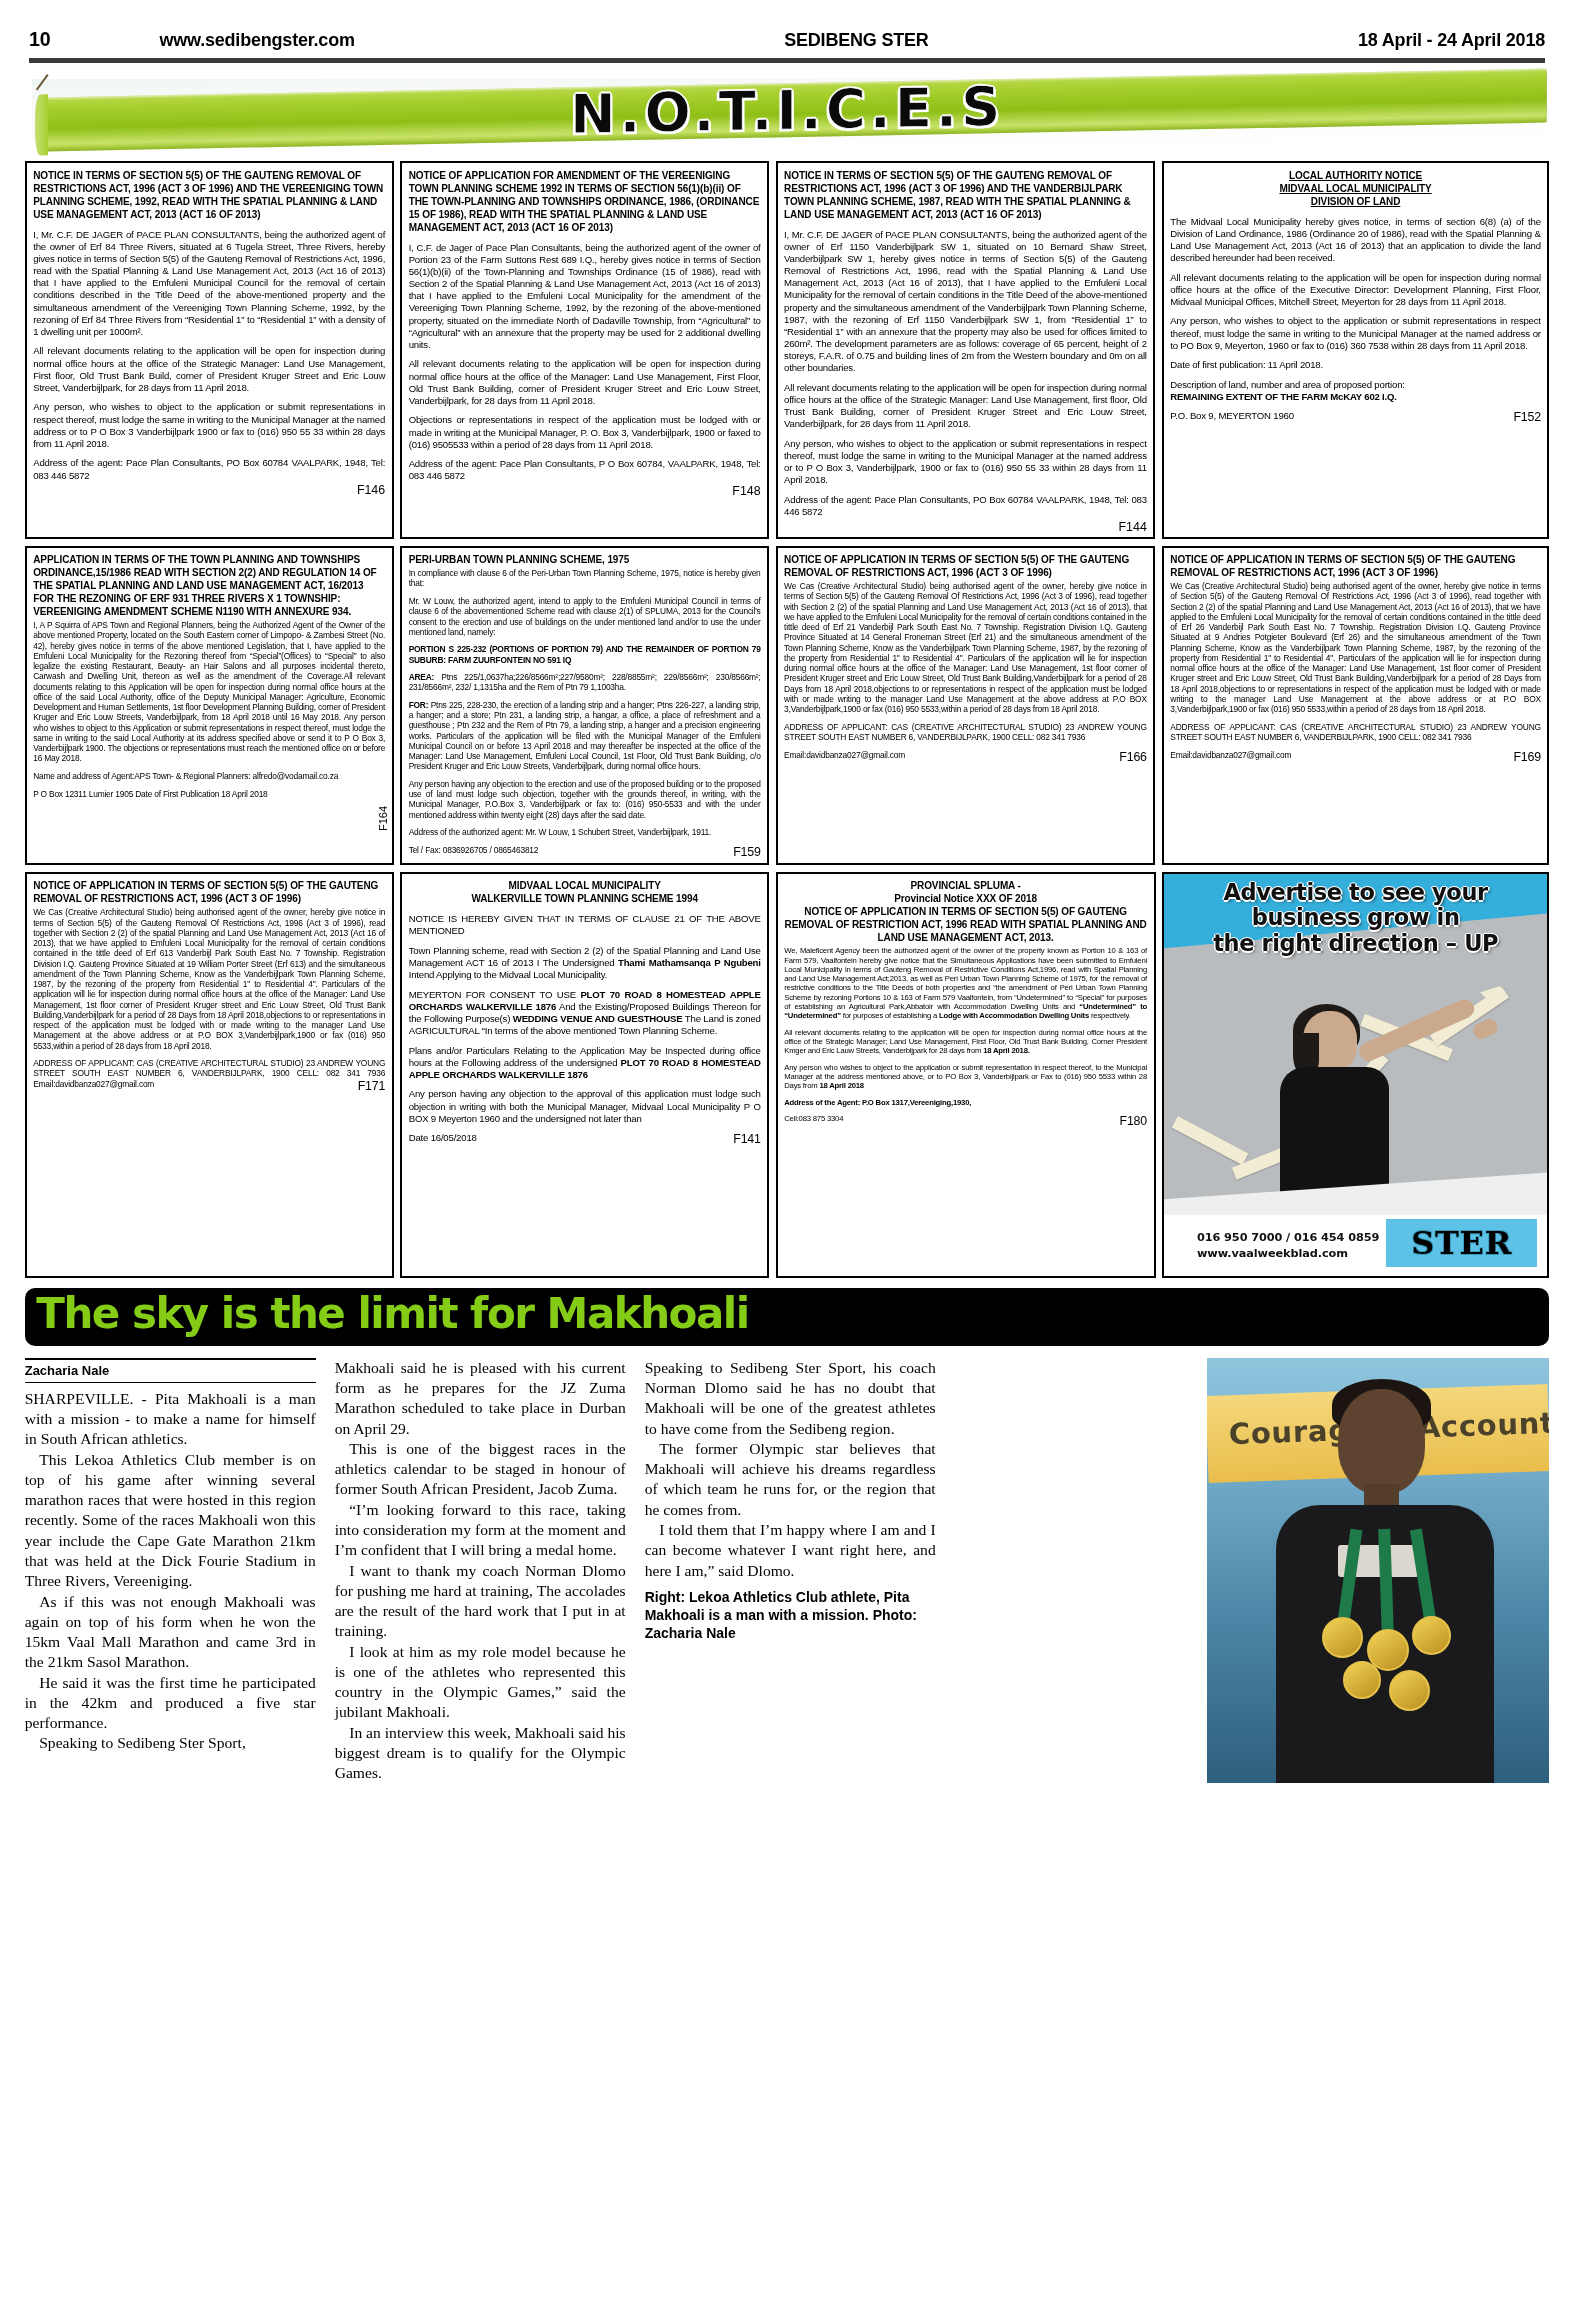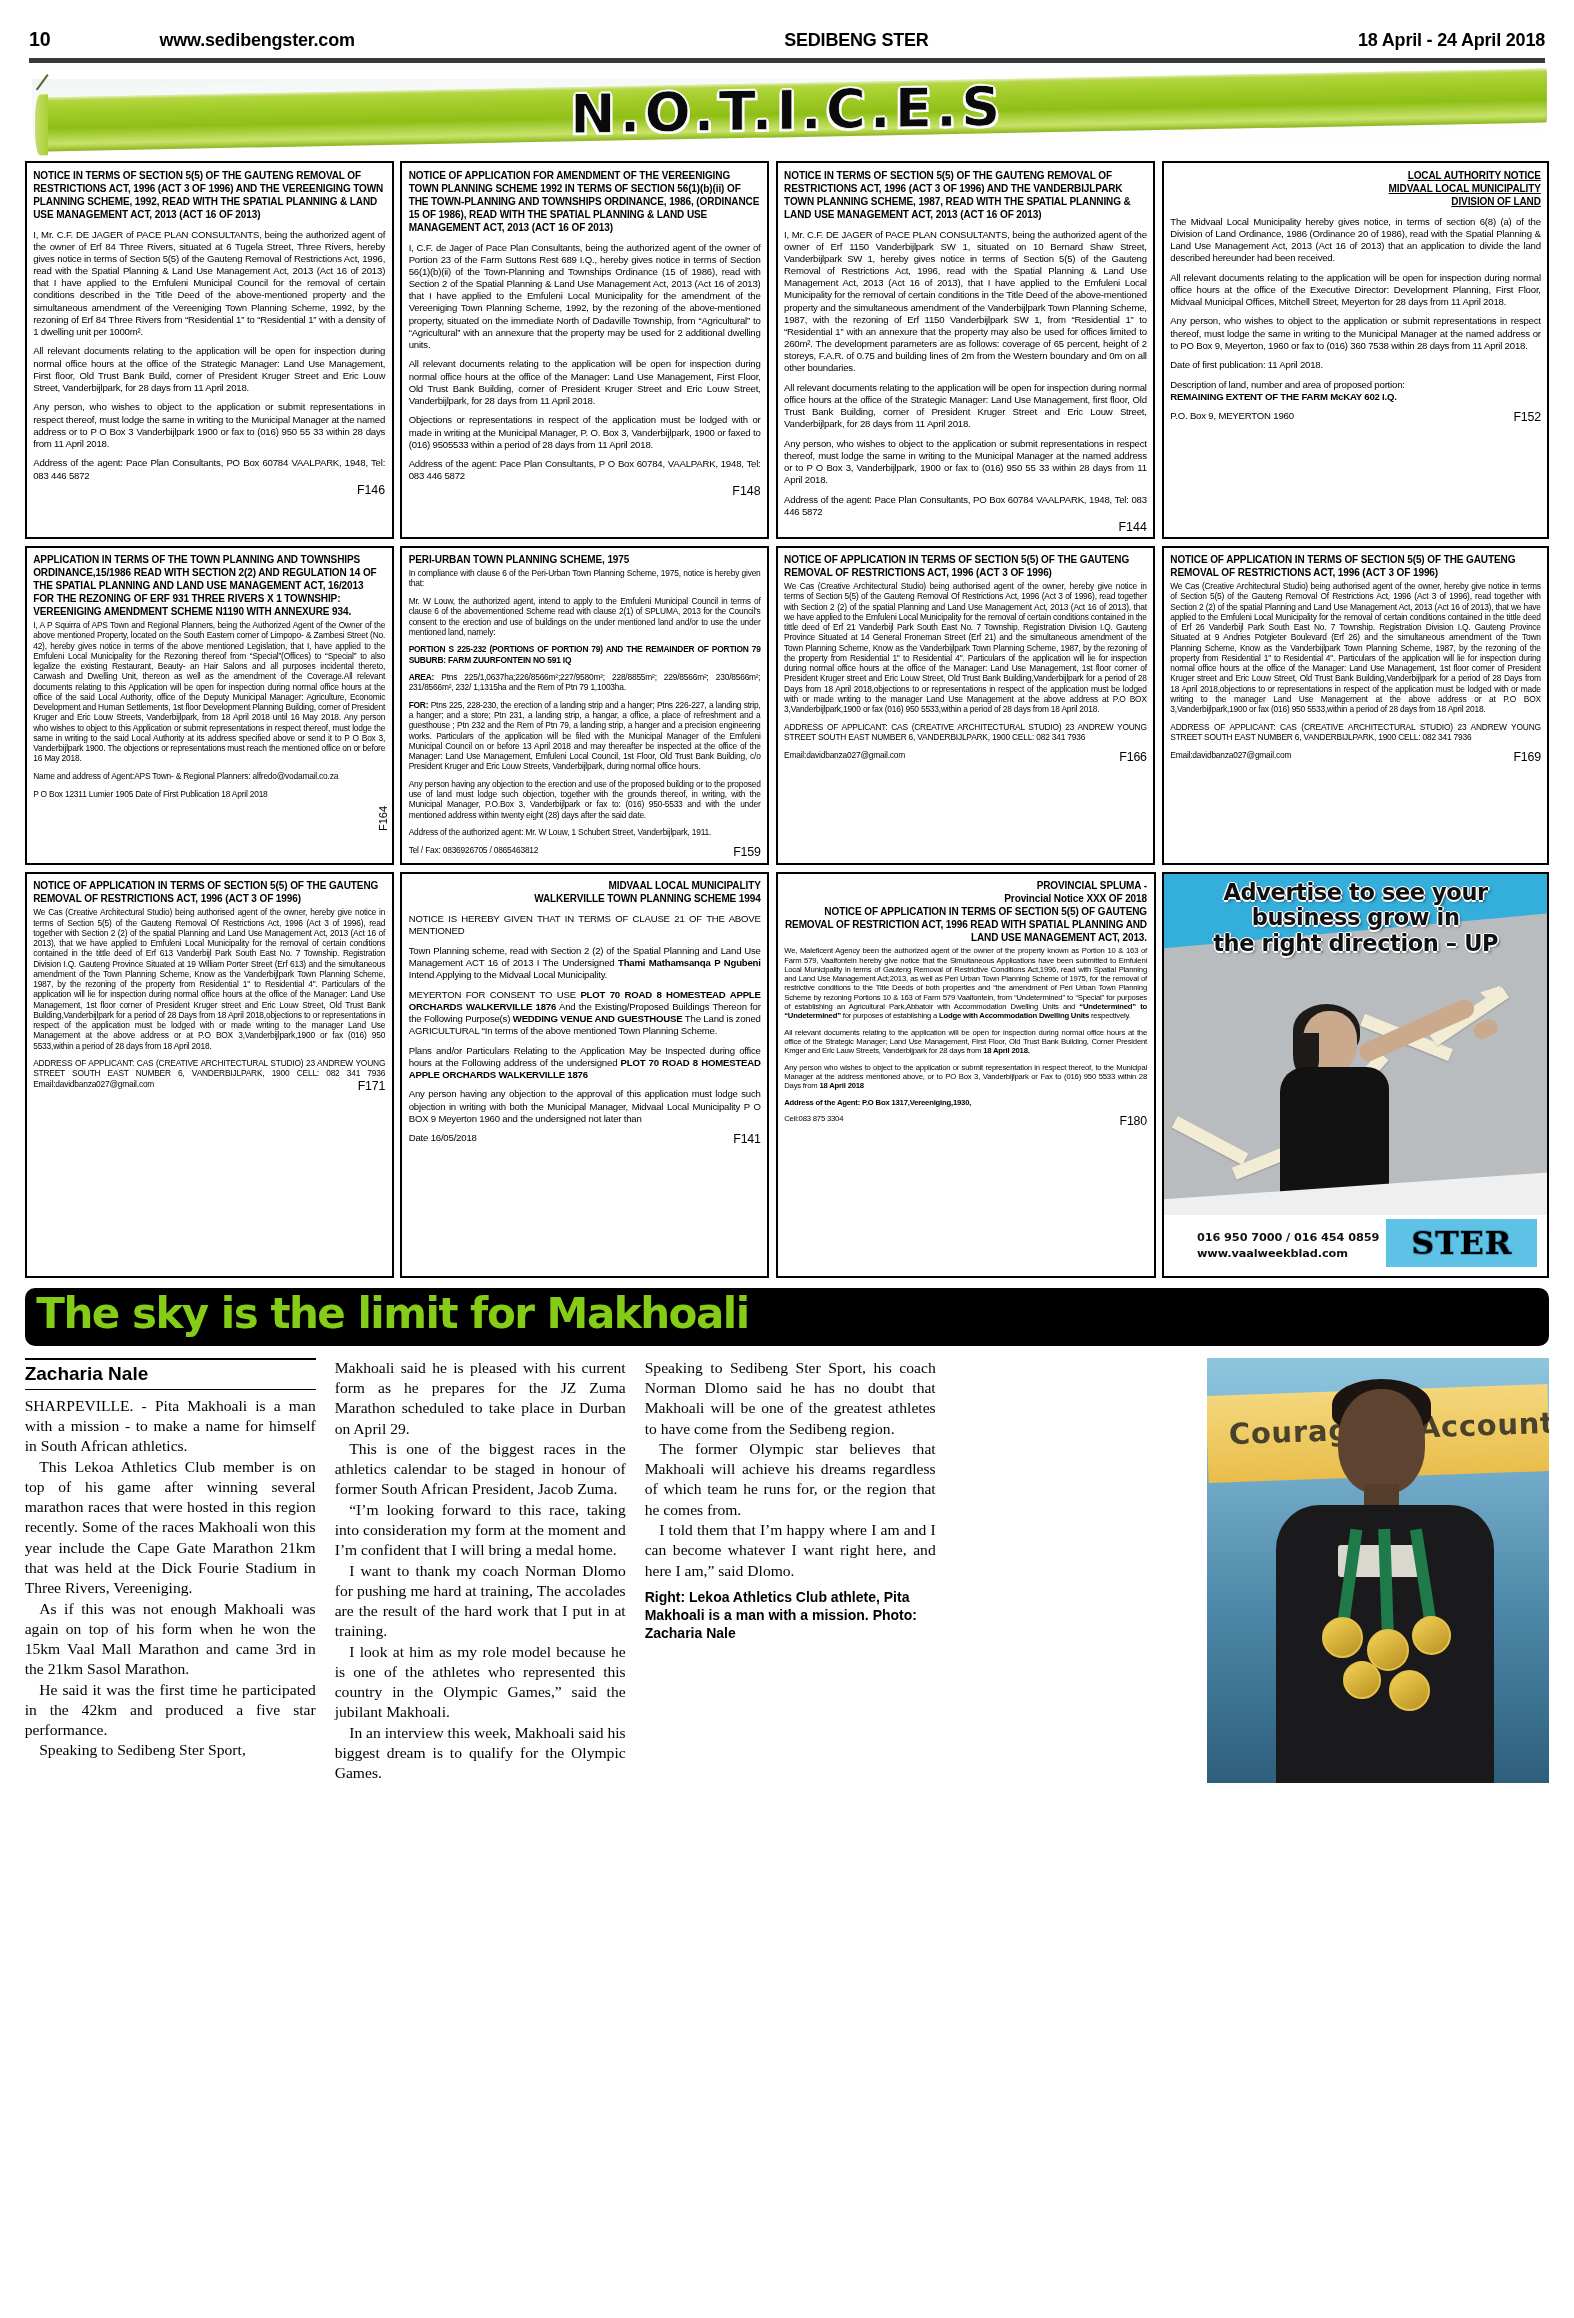--- a/index.html
+++ b/index.html
@@ -57,21 +57,21 @@
     -webkit-text-stroke: 0.7px #fff;
   }
 
   
   .rows { padding: 0 7.3px; }
   .nrow { display:flex; gap:6.5px; margin-bottom:7.3px; align-items:stretch; }
   .cell { border:2.2px solid #000; background:#fff; padding:5.1px 6.5px 2.9px 6.5px; position:relative; overflow:hidden; }
   .c1 { width:377px; } .c2 { width:377px; } .c3 { width:388px; } .c4 { width:396px; }
 
   .nt { font-weight:bold; font-size:10px; line-height:1.30; letter-spacing:-0.1px; }
-  .nt.ctr { text-align:right; }
+  .nt.ctr { text-align:center; }
   .nt.udl { text-decoration:underline; }
   .nb { font-size:9.6px; line-height:1.27; letter-spacing:-0.2px; margin-top:8px; text-align:justify; }
   .nb.tight { margin-top:2.2px; }
   .nb p { margin:0 0 7.3px 0; }
   .nb p:last-child { margin-bottom:0; }
   .tiny { font-size:8.4px; line-height:1.22; }
   .tiny2 { font-size:7.7px; line-height:1.2; }
   .ref { text-align:right; font-size:12.4px; font-weight:normal; margin-top:1.5px; }
   .ref-inline { float:right; font-size:12.4px; }
   .vref {
@@ -138,21 +138,21 @@
   .feature { margin: 10.2px 7.3px 0 7.3px; }
   .headbar {
     background:#000; color:#84cc16; padding:4.4px 11.6px 11.6px 11.6px;
     font-family:"DejaVu Sans", sans-serif; font-weight:bold;
     font-size:42px; line-height:1.0; letter-spacing:-1.5px; white-space:nowrap;border-radius:10px;
   }
   .fbody { display:flex; gap:16px; margin-top:11.6px; }
   .cols { display:flex; gap:19px; flex:1 1 auto; }
   .fcol { width:291px; }
   .byline {
-    font-family:"Liberation Sans", sans-serif; font-weight:bold; font-size:19px;
+    font-family:"Liberation Sans", sans-serif; font-weight:bold; font-size:13px;
     border-top:2.2px solid #000; border-bottom:1.5px solid #000; padding:3.6px 0 3.6px 0; margin-bottom:5.8px;
   }
   .ftext {
     font-family:"Liberation Serif", serif; font-size:15.6px; line-height:1.30;
     text-align:justify; hyphens:auto;
   }
   .ftext p { margin:0; text-indent:14.5px; }
   .ftext p.first { text-indent:0; }
   .photo {
     width:342px; position:relative; overflow:hidden;

